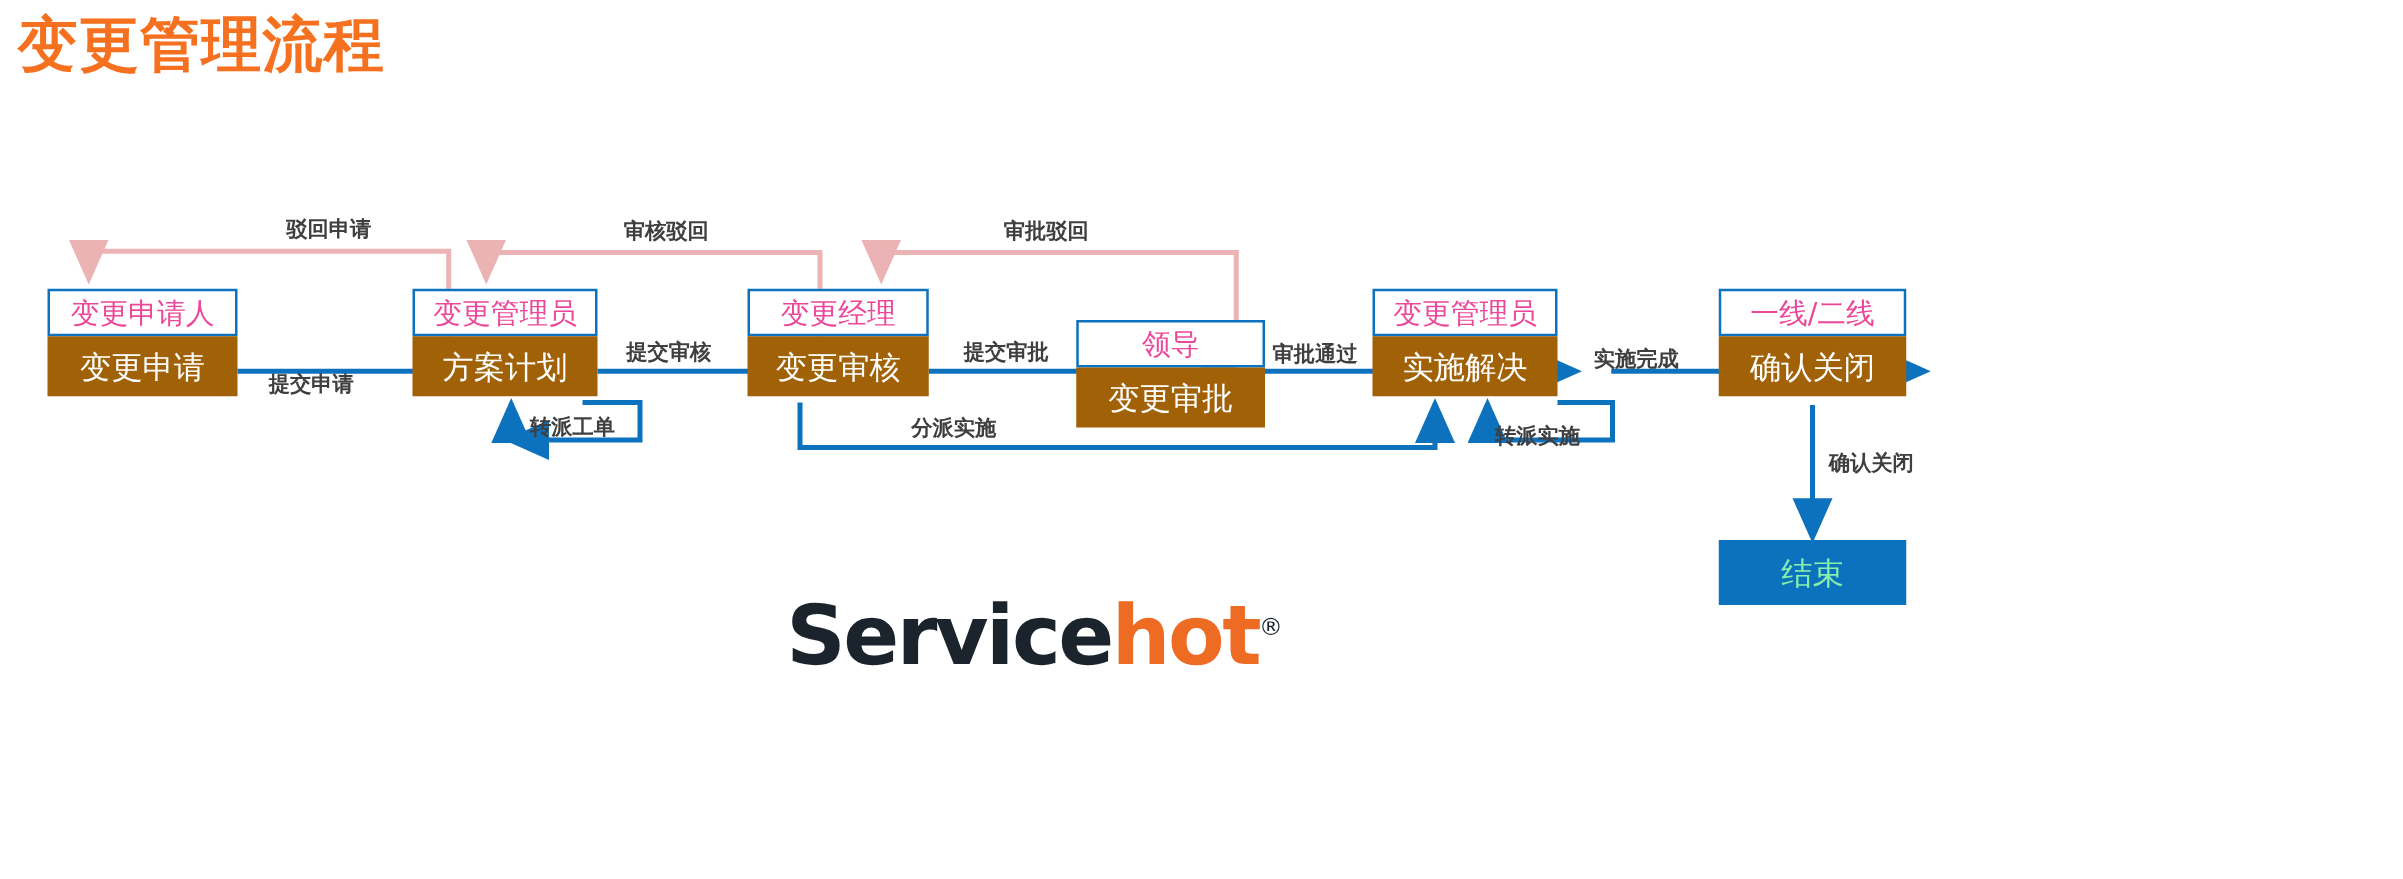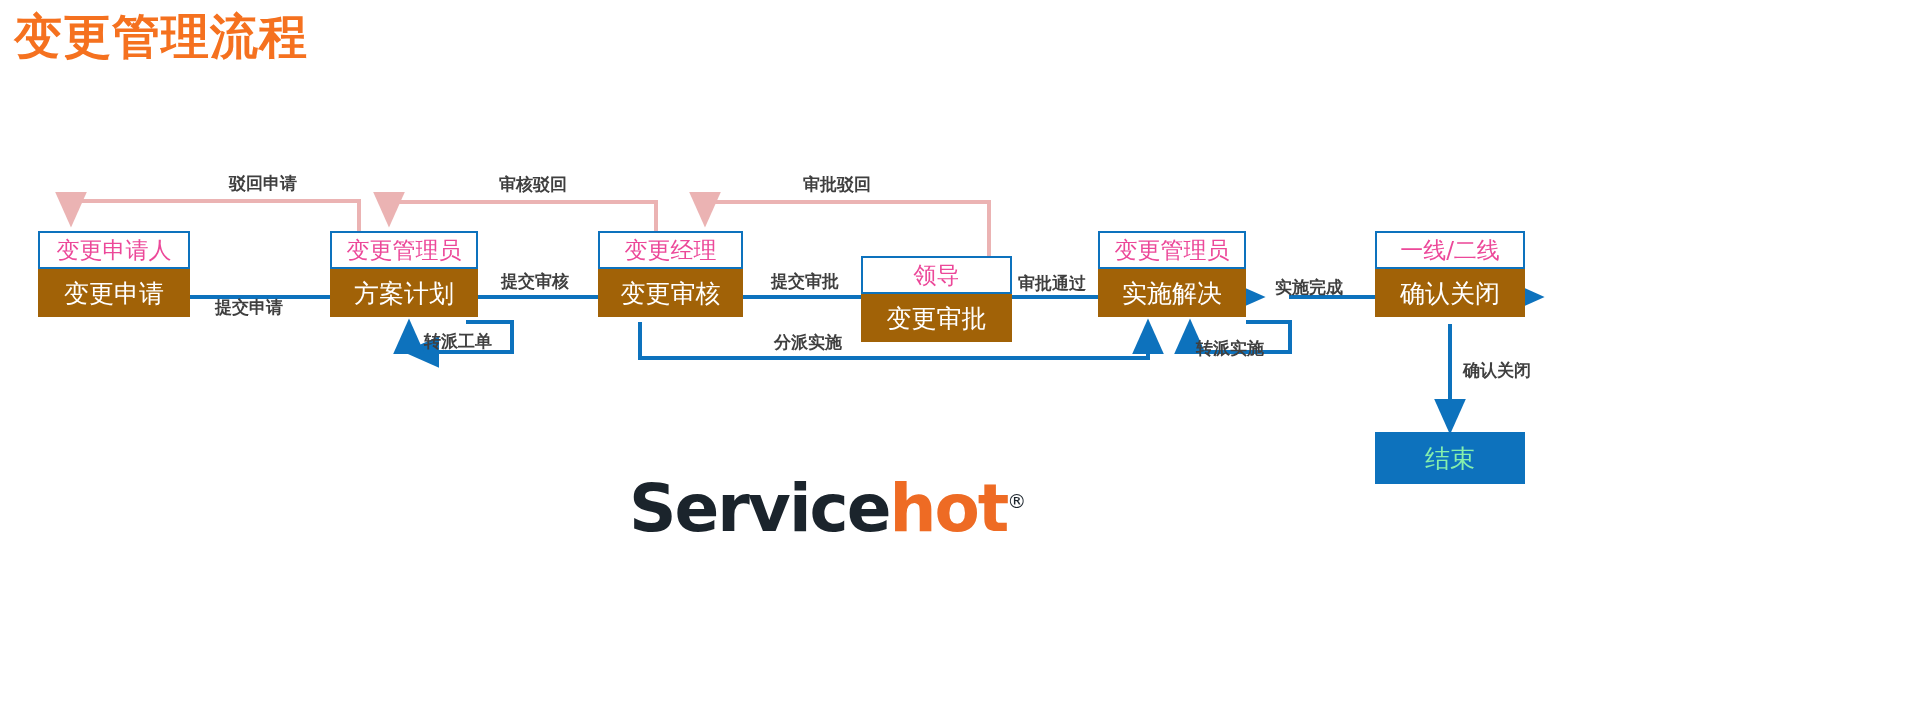--- a/index.html
+++ b/index.html
@@ -142,20 +142,20 @@
   <div class="elabel" style="left:771px;top:270px;">提交审批</div>
   <div class="elabel" style="left:1018px;top:272px;">审批通过</div>
   <div class="elabel" style="left:1275px;top:276px;">实施完成</div>
   <div class="elabel" style="left:1463px;top:359px;">确认关闭</div>
 
   <div class="elabel" style="left:229px;top:172px;">驳回申请</div>
   <div class="elabel" style="left:499px;top:173px;">审核驳回</div>
   <div class="elabel" style="left:803px;top:173px;">审批驳回</div>
 
   <div class="elabel" style="left:424px;top:330px;">转派工单</div>
-  <div class="elabel" style="left:729px;top:331px;margin-left:45px;">分派实施</div>
+  <div class="elabel" style="left:729px;top:331px;">分派实施</div>
   <div class="elabel" style="left:1196px;top:337px;">转派实施</div>
 
   <div class="logo">
     <span class="s-mark">S</span><span class="dark">ervice</span><span class="hot">hot</span><span class="reg">®</span>
   </div>
 
 </div>
 
 </body></html>

